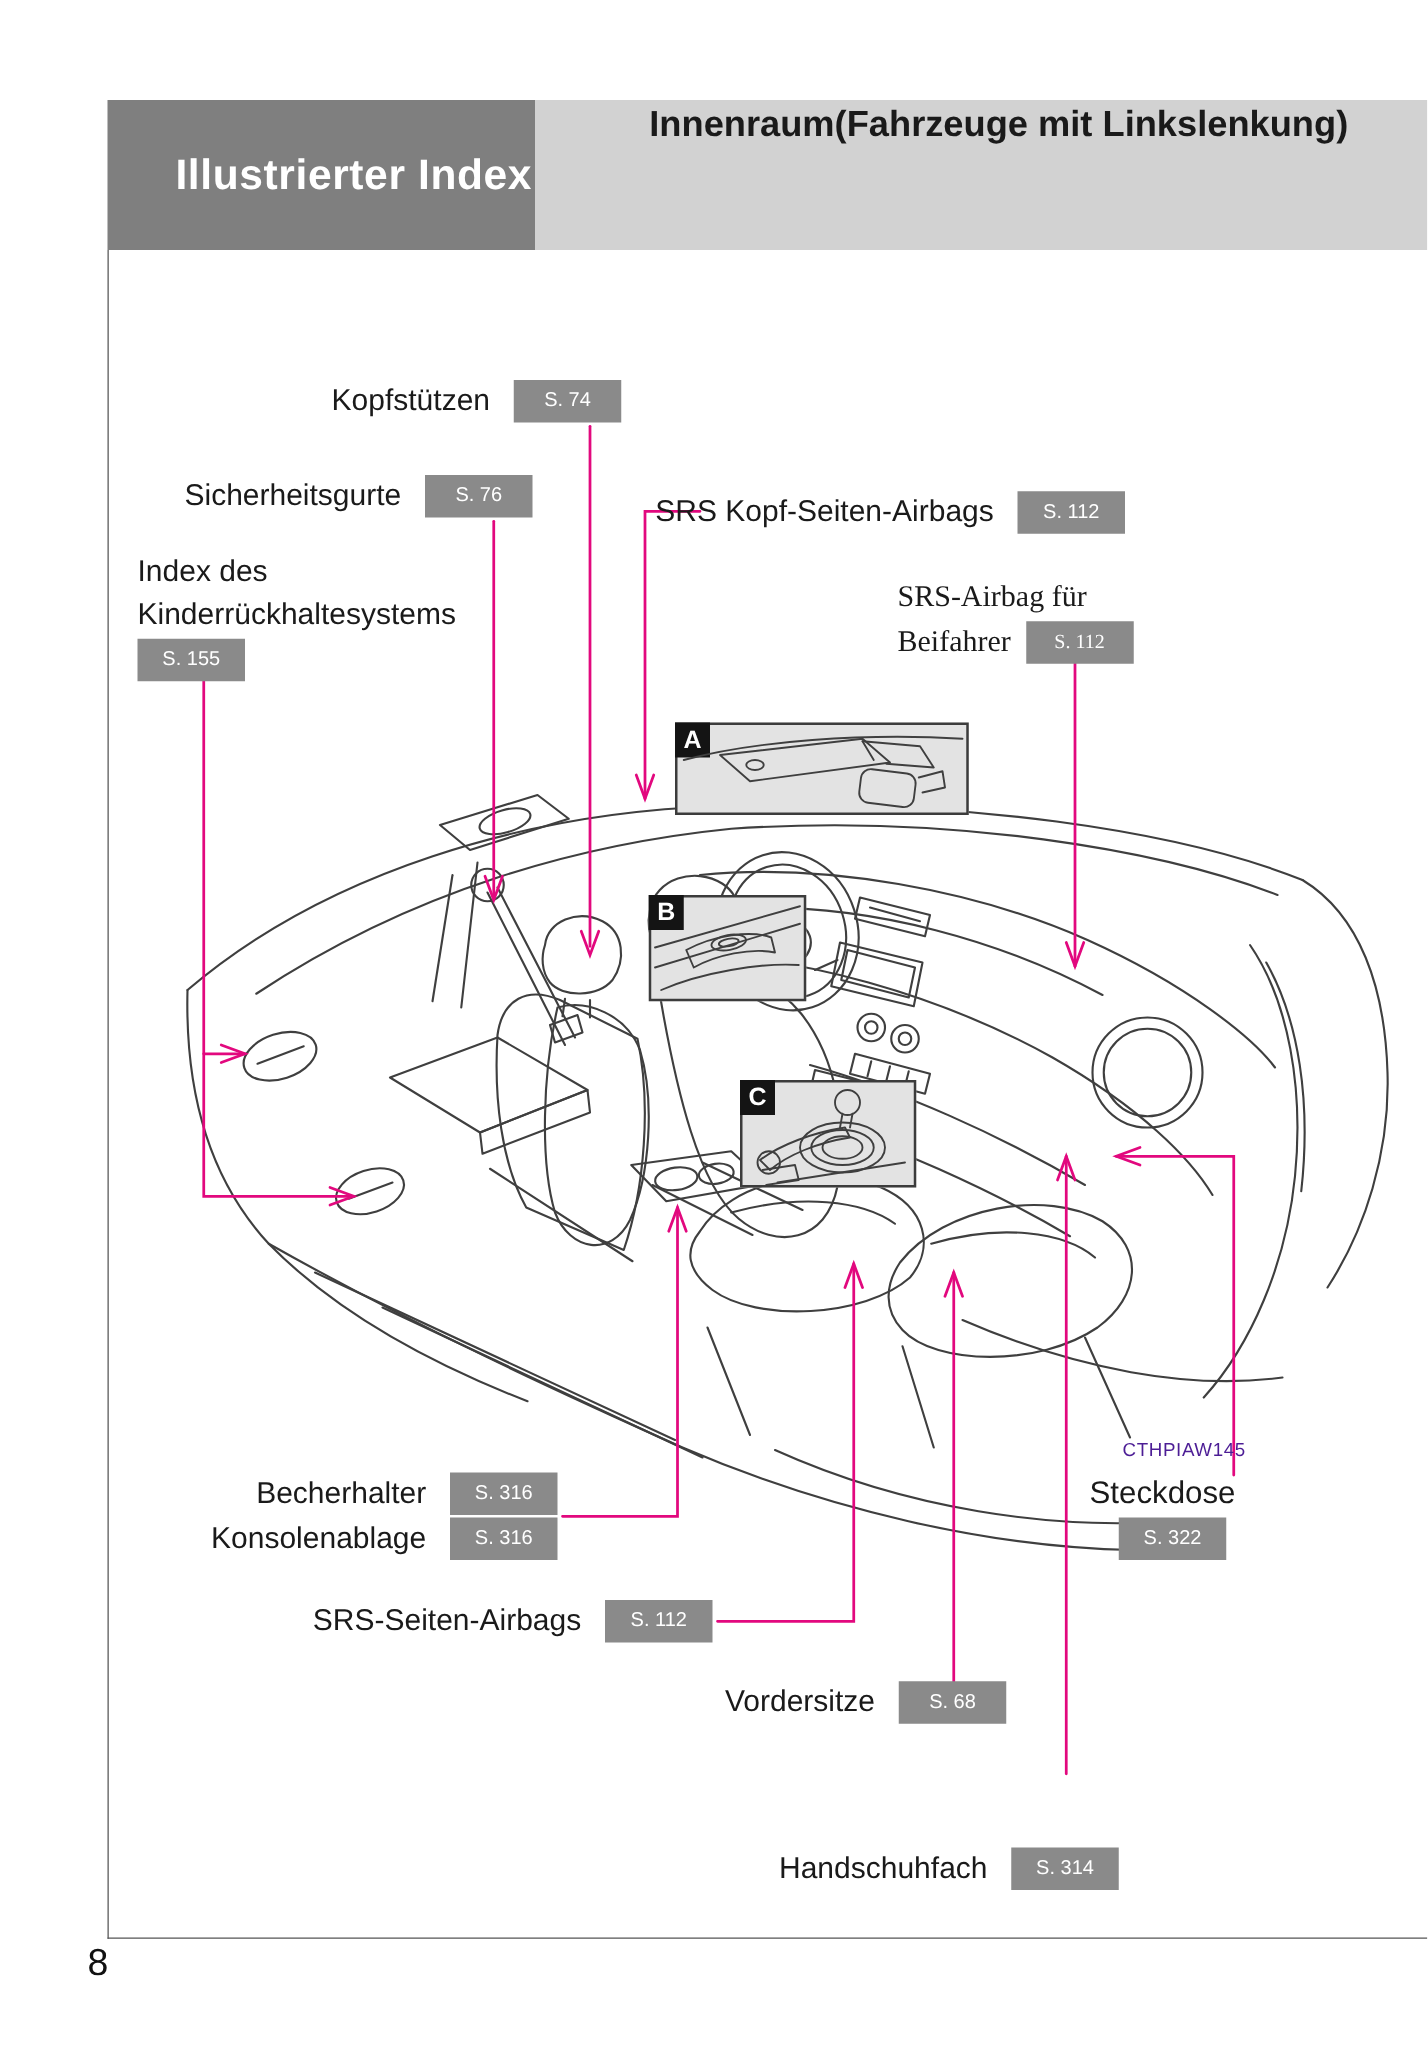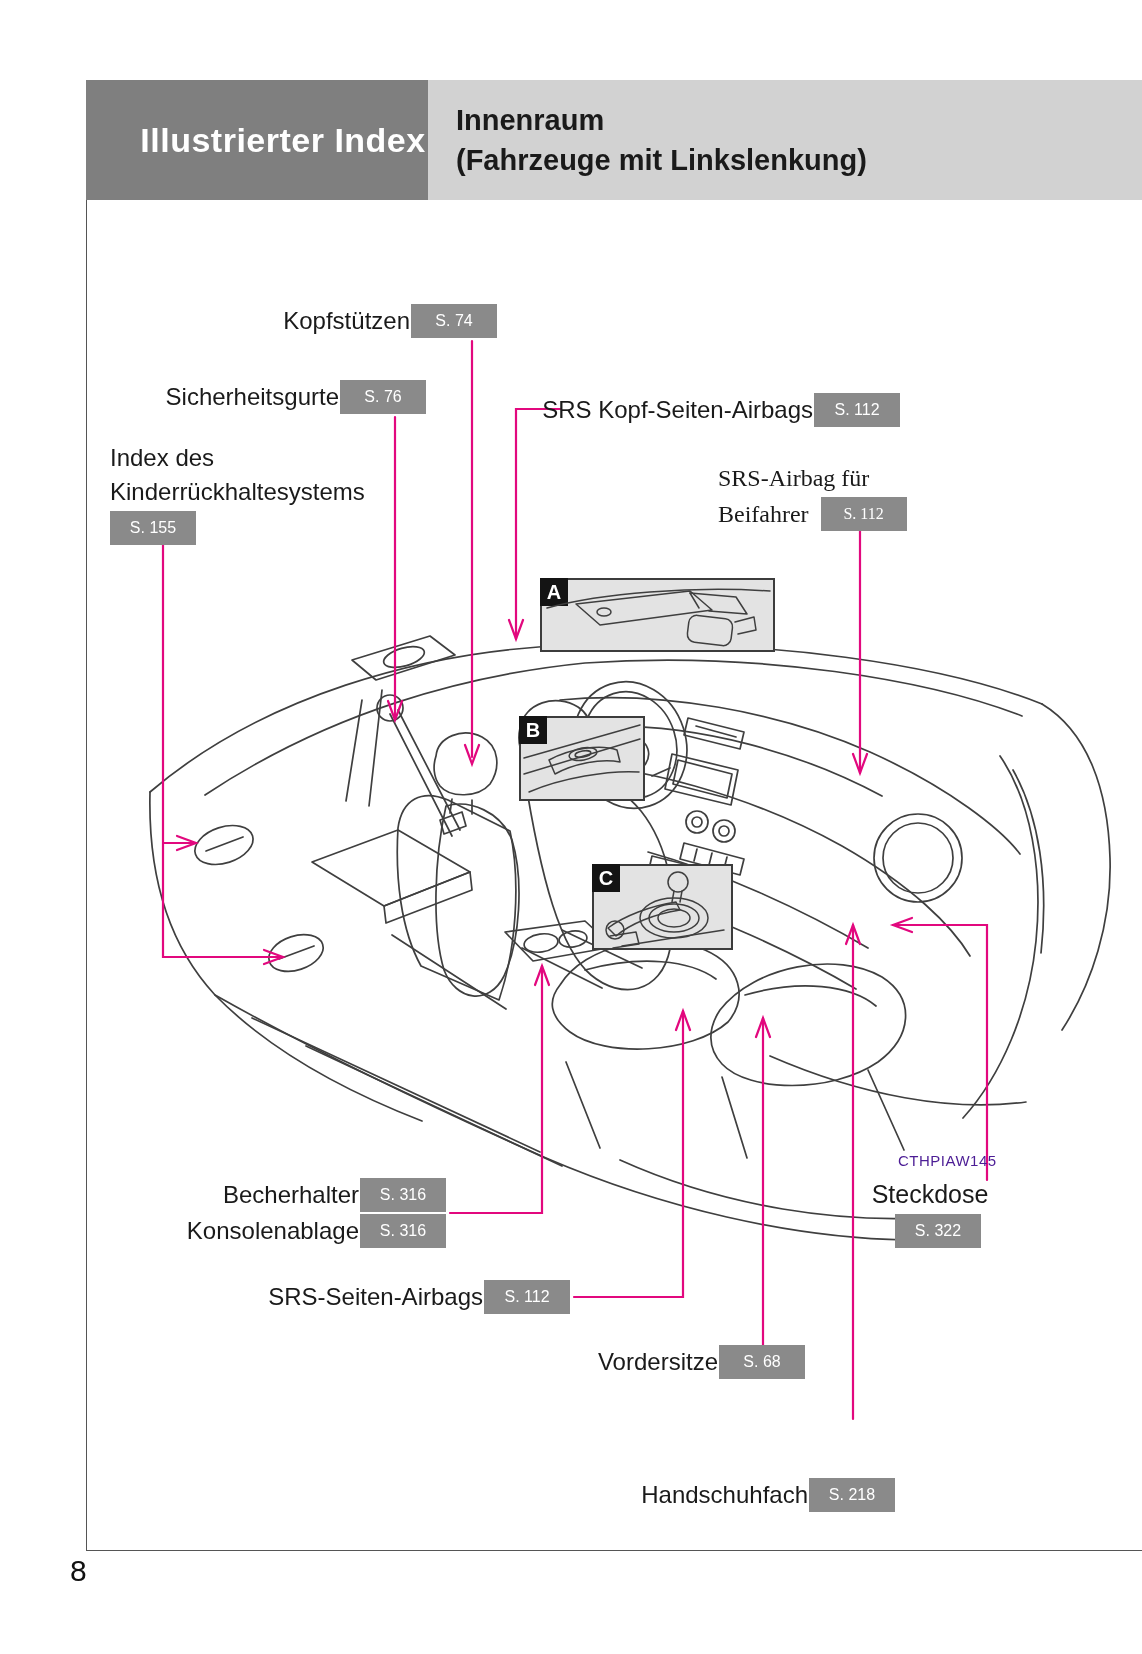--- a/index.html
+++ b/index.html
@@ -3,28 +3,28 @@
 <meta charset="utf-8">
 <style>
   html,body{margin:0;padding:0;background:#ffffff;}
   .page{position:relative;width:1142px;height:1654px;background:#ffffff;overflow:hidden;
         font-family:"Liberation Sans", sans-serif;color:#1a1a1a;}
   
   .hdr-dark{position:absolute;left:86px;top:80px;width:394px;height:120px;background:#7f7f7f;
             display:flex;align-items:center;justify-content:center;}
   .hdr-dark span{color:#ffffff;font-weight:bold;font-size:34px;letter-spacing:0.5px;}
   .hdr-light{position:absolute;left:428px;top:80px;width:714px;height:120px;background:#d2d2d2;
-             display:flex;flex-direction:column;justify-content:center;padding-left:28px;box-sizing:border-box;}
+             display:flex;flex-direction:row;justify-content:center;padding-left:28px;box-sizing:border-box;}
   .hdr-light div{color:#1a1a1a;font-weight:bold;font-size:29px;line-height:40px;}
   
   .frame{position:absolute;left:86px;top:200px;width:1056px;height:1351px;
          border-left:1.5px solid #555;border-bottom:1.5px solid #555;box-sizing:border-box;}
   .pageno{position:absolute;left:70px;top:1554px;font-size:30px;color:#111;}
   
-  .lbl{position:absolute;display:flex;align-items:center;gap:1px;white-space:nowrap;
+  .lbl{position:absolute;display:flex;align-items:center;gap:19px;white-space:nowrap;
        font-size:24px;z-index:3;}
   .badge{display:inline-block;min-width:56px;padding:3px 15px;background:#8a8a8a;color:#ffffff;
          text-align:center;font-size:16px;line-height:28px;}
   .lblblock{position:absolute;z-index:3;font-size:24px;white-space:nowrap;}
   .lblblock .line{line-height:34px;}
   .lblblock .row{display:flex;align-items:center;gap:12px;margin-top:2px;}
   .code{position:absolute;left:898px;top:1152px;font-size:15px;letter-spacing:0.5px;color:#4c1d95;z-index:3;}
   .steck-text{position:absolute;left:845px;top:1180px;width:170px;text-align:center;font-size:25px;z-index:3;}
   .steck-badge{position:absolute;left:895px;top:1214px;z-index:3;}
   
@@ -258,21 +258,21 @@
     <span class="badge">S. 112</span>
   </div>
 
   <div class="lbl" style="right:337px;top:1345px;">
     <span>Vordersitze</span>
     <span class="badge">S. 68</span>
   </div>
 
   <div class="lbl" style="right:247px;top:1478px;">
     <span>Handschuhfach</span>
-    <span class="badge">S. 218</span>
+    <span class="badge">S. 314</span>
   </div>
 
   <div class="steck-text">Steckdose</div>
   <span class="badge steck-badge">S. 322</span>
 
   <div class="code">CTHPIAW145</div>
 
   <div class="pageno">8</div>
 </div>
 

